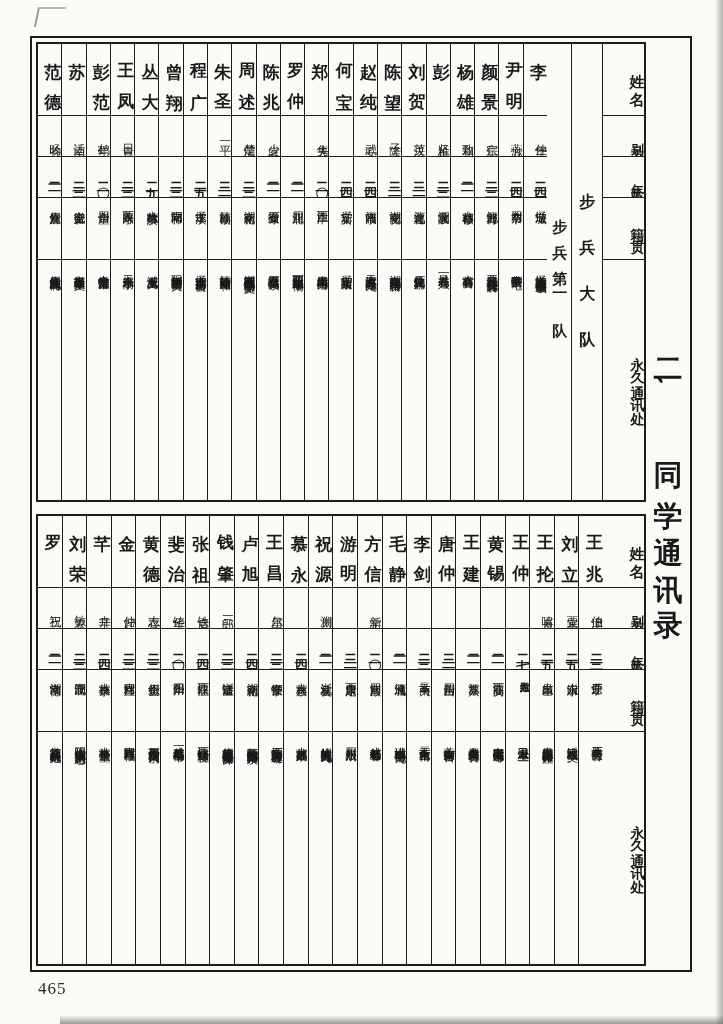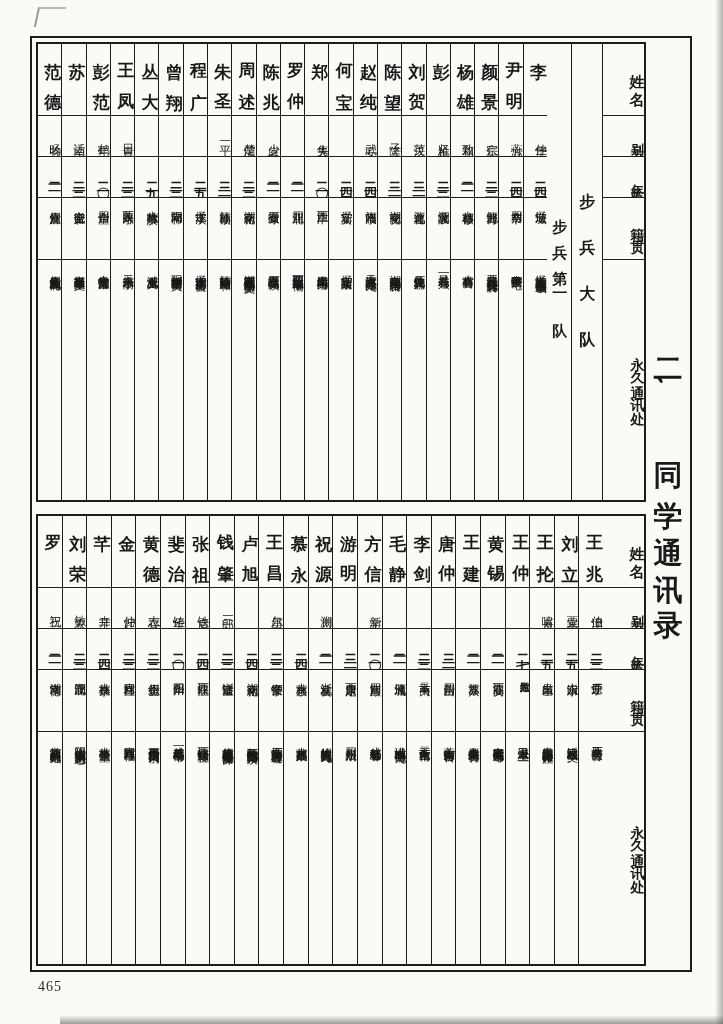--- a/index.html
+++ b/index.html
@@ -69,21 +69,21 @@
   .hdr-origin{font-size:14px;letter-spacing:12px;}
   .hdr-address{font-size:14px;letter-spacing:14px;}
   
   .title-margin{width:44px;display:flex;justify-content:center;}
   .section-title{
     writing-mode:vertical-rl;text-orientation:upright;
     font-size:29px;font-weight:700;letter-spacing:37px;
     padding-top:295px;line-height:1;
   }
   .page-number{
-    position:absolute;left:38px;top:979px;font-size:14px;
+    position:absolute;left:38px;top:979px;font-size:17px;
     font-style:normal;color:#2a2a2a;letter-spacing:1px;
   }
 </style>
 </head>
 <body>
 
 <div class="scan-artifact"></div>
 
 <div class="frame">
   <div class="tables">

